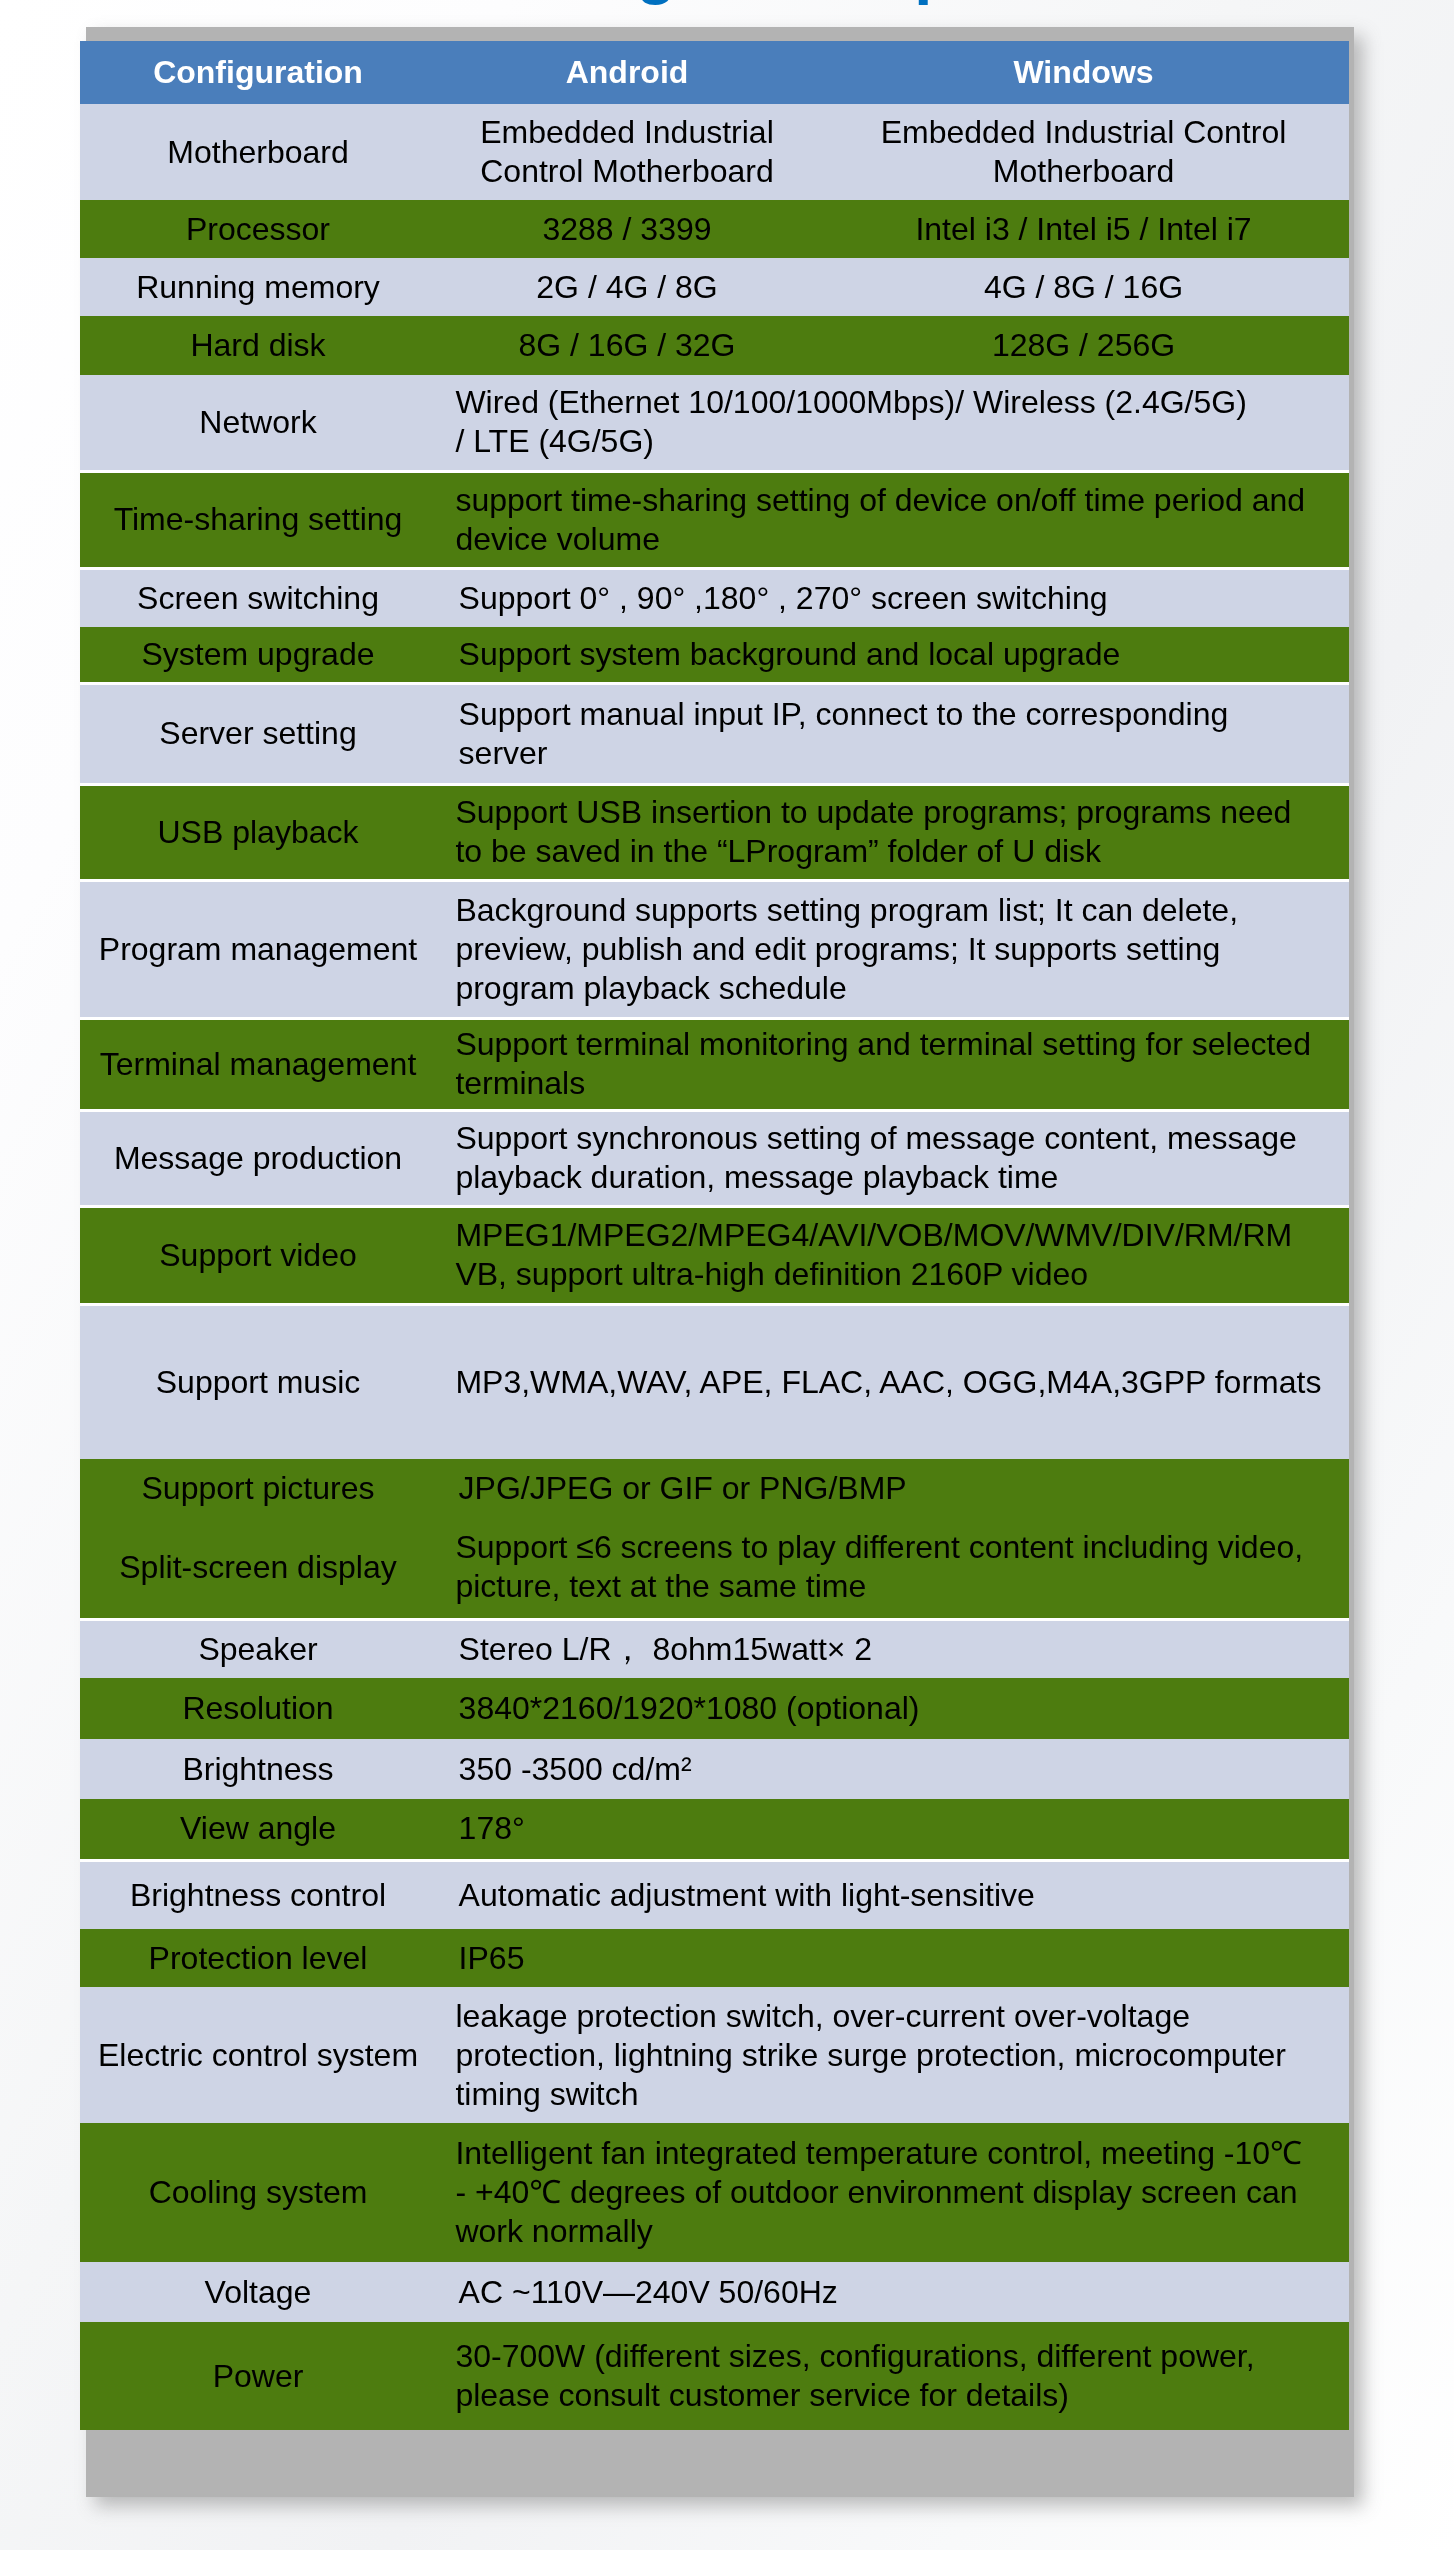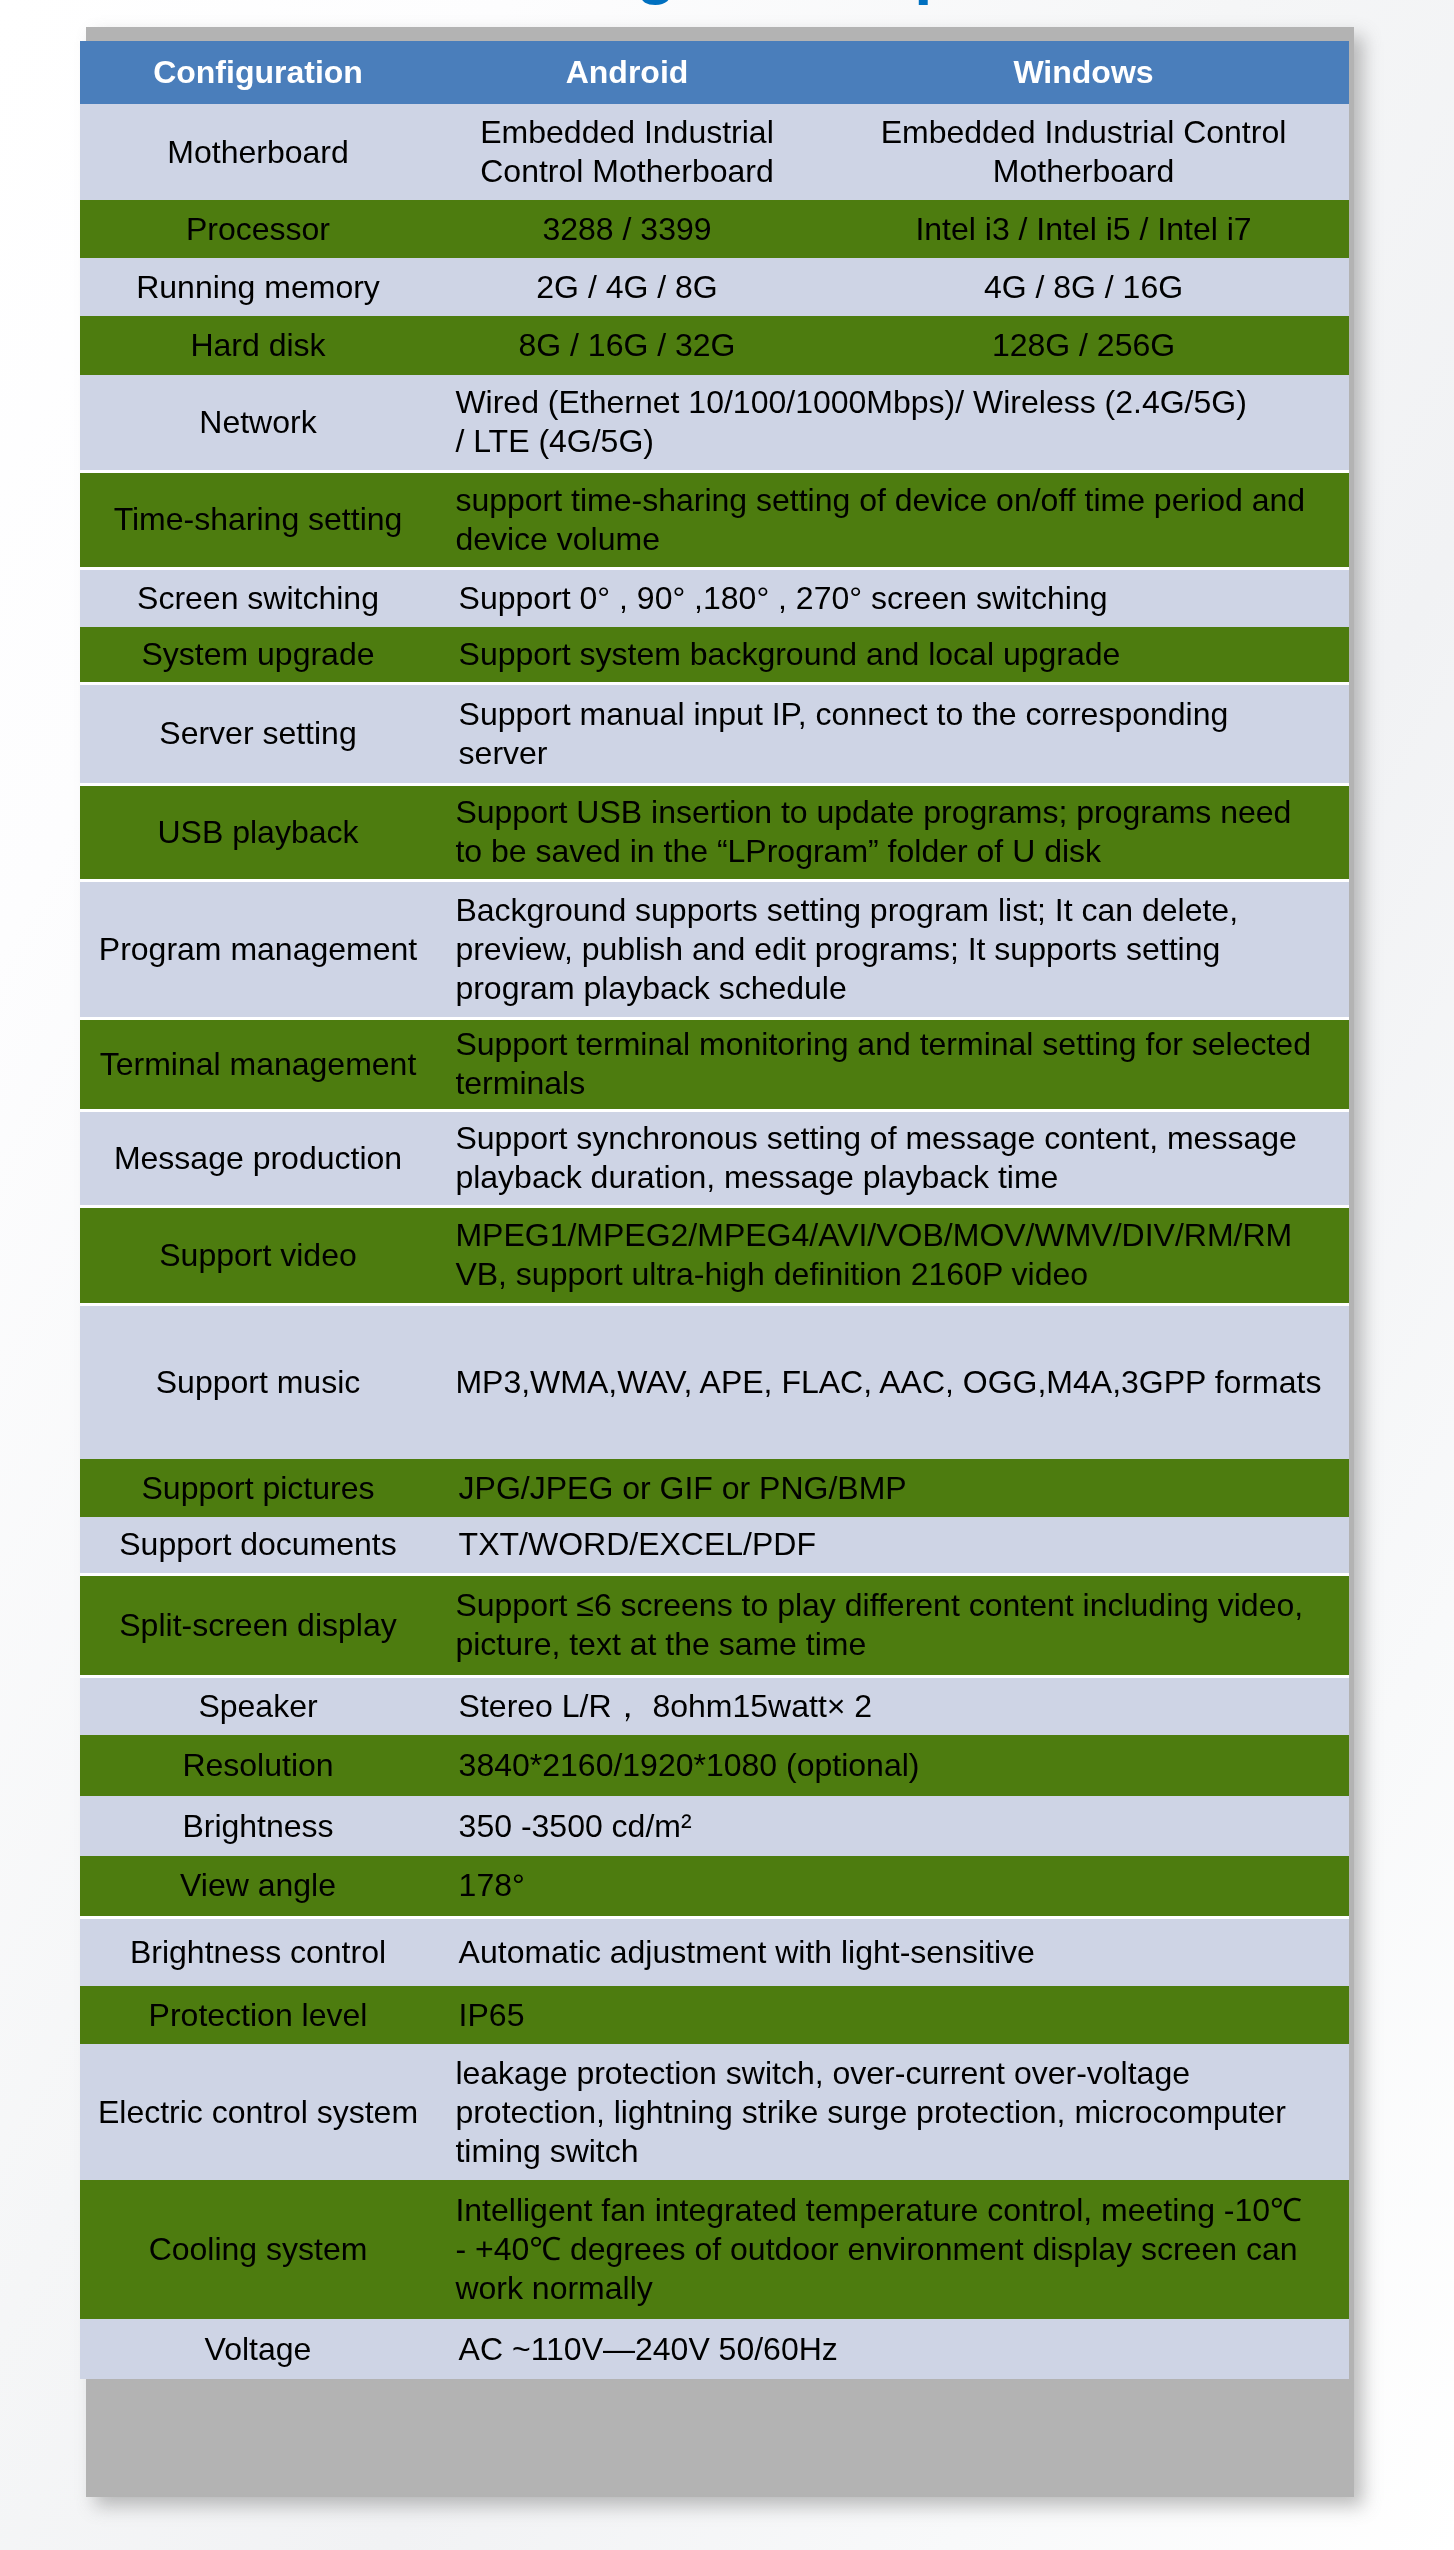--- a/index.html
+++ b/index.html
@@ -192,28 +192,20 @@
           </td>
         </tr>
         <tr class="even" style="height: 58px;">
           <td class="label">
             <span class="inner">Support pictures</span>
           </td>
           <td class="valc" colspan="2">
             <span class="inner">JPG/JPEG or GIF or PNG/BMP</span>
           </td>
         </tr>
-        <tr class="odd gapafter" style="height: 57px;">
-          <td class="label">
-            <span class="inner">Support documents</span>
-          </td>
-          <td class="valc" colspan="2">
-            <span class="inner">TXT/WORD/EXCEL/PDF</span>
-          </td>
-        </tr>
         <tr class="even gapafter" style="height: 102px;">
           <td class="label">
             <span class="inner">Split-screen display</span>
           </td>
           <td class="val" colspan="2">
             <span class="inner">Support ≤6 screens to play different content including video, picture, text at the same time</span>
           </td>
         </tr>
         <tr class="odd" style="height: 59px;">
           <td class="label">
@@ -278,18 +270,26 @@
           <td class="val" colspan="2">
             <span class="inner">Intelligent fan integrated temperature control, meeting -10℃ - +40℃ degrees of outdoor environment display screen can work normally</span>
           </td>
         </tr>
         <tr class="odd" style="height: 60px;">
           <td class="label">
             <span class="inner">Voltage</span>
           </td>
           <td class="valc" colspan="2">
             <span class="inner">AC ~110V—240V 50/60Hz</span>
+          </td>
+        </tr>
+        <tr class="even" style="height: 108px;">
+          <td class="label">
+            <span class="inner">Power</span>
+          </td>
+          <td class="val" colspan="2">
+            <span class="inner">30-700W  (different sizes, configurations, different power, please consult customer service for details)</span>
           </td>
         </tr>
       </tbody>
   </table>
 </div>
 
 
 </body></html>

